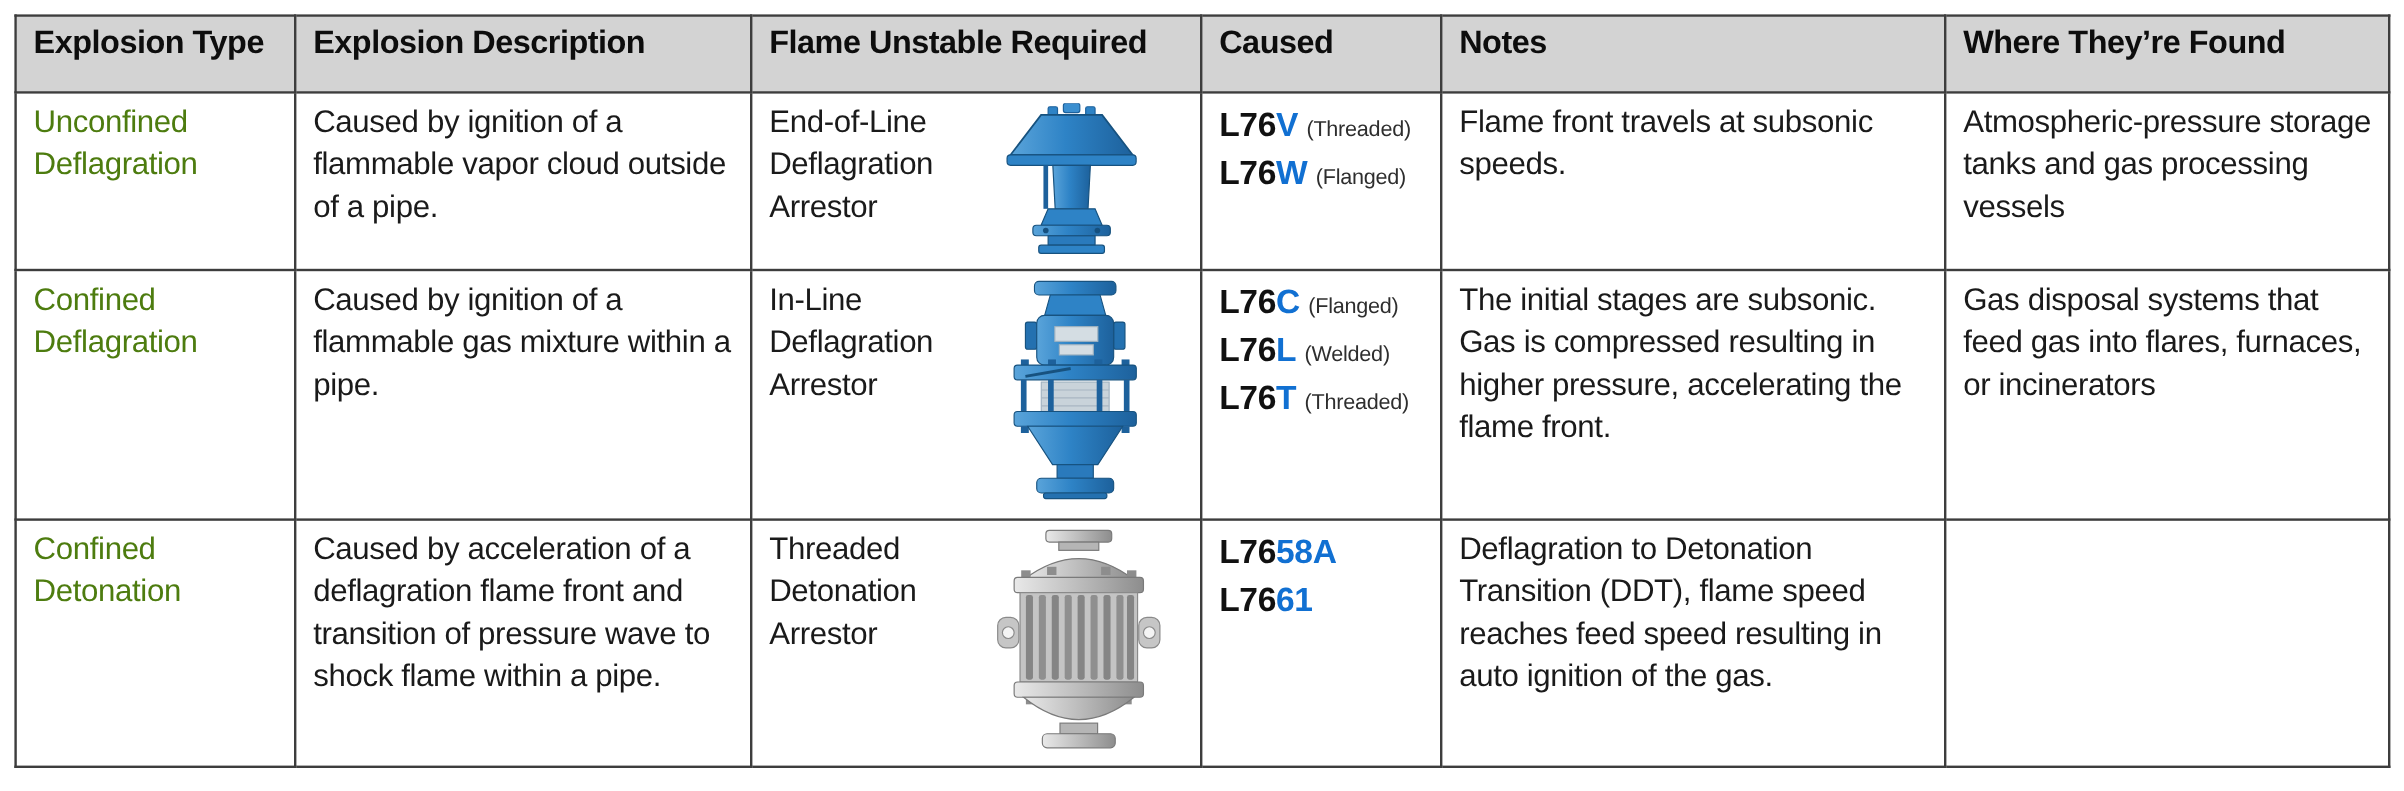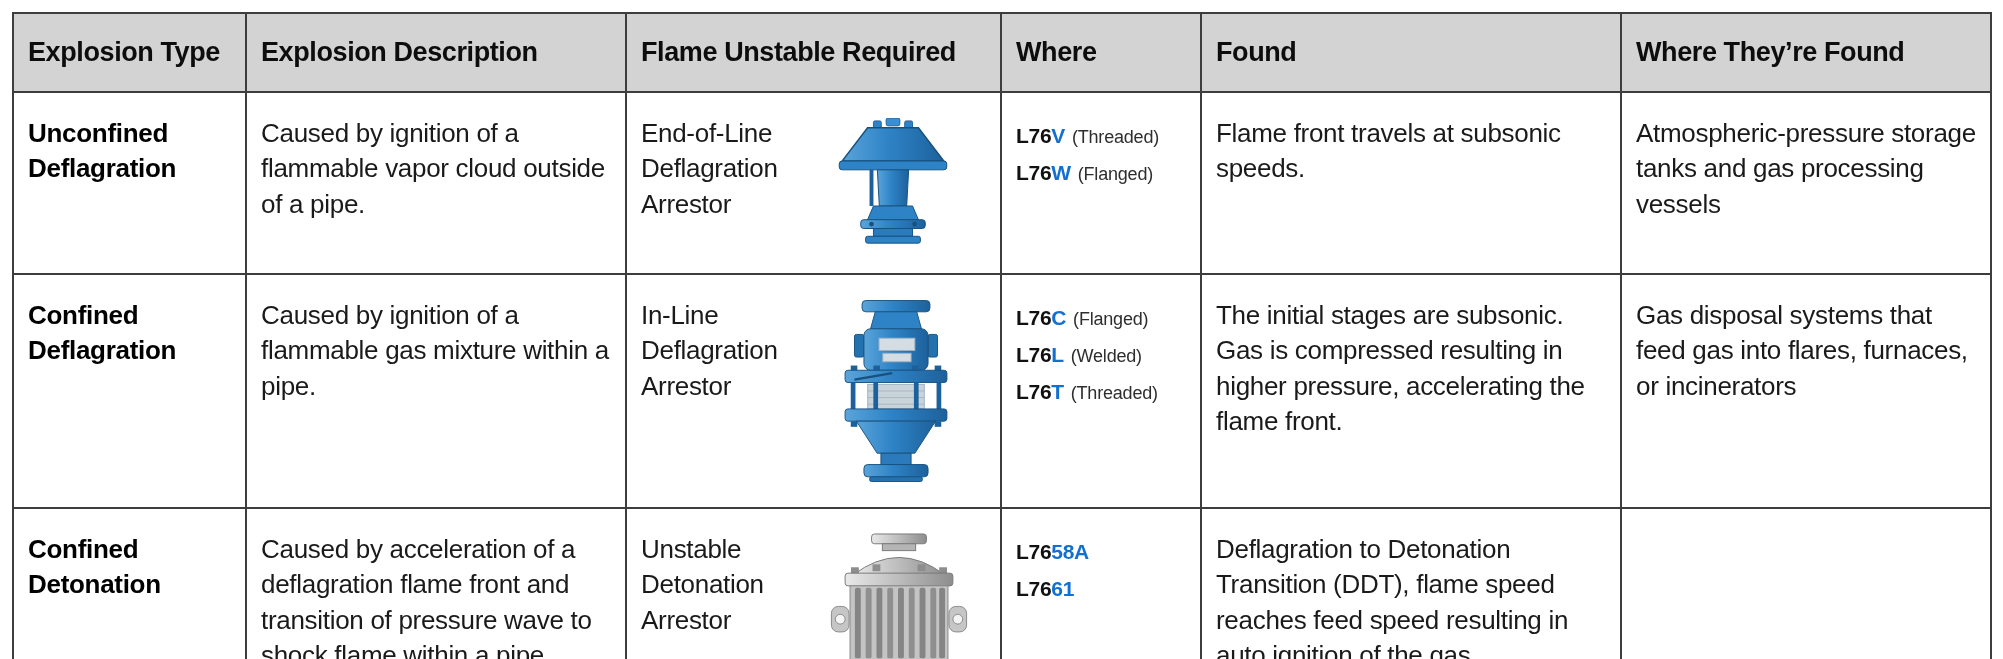--- a/index.html
+++ b/index.html
@@ -12,21 +12,21 @@
   .page{padding:12px 12px 0 12px;}
   table.arrestor-table{
     border-collapse:collapse;
     table-layout:fixed;
     width:1978px;
   }
   table.arrestor-table th,
   table.arrestor-table td{
     border:2px solid #3d3d3d;
     vertical-align:top;
-    padding:23px 14px;
+    padding:6px 14px;
     box-sizing:border-box;
     overflow:hidden;
   }
   thead th{
     background:#d3d3d3;
     text-align:left;
     font-size:27px;
     font-weight:bold;
     letter-spacing:-0.4px;
     color:#0d0d0d;
@@ -36,33 +36,33 @@
   }
   td{
     font-size:26px;
     line-height:1.36;
     letter-spacing:-0.3px;
   }
   .row-1{height:142px;}
   .row-2{height:208px;}
   .row-3{height:158px;}
   .etype{
-    color:#000000;
-    font-weight:bold;
+    color:#4d7c0f;
+    font-weight:normal;
     width:165px;
   }
   .arrestor-cell{padding-right:6px;}
   .arrestor-flex{display:flex;align-items:flex-start;}
   .arrestor-label{flex:1 1 auto;min-width:150px;}
   .arrestor-img{flex:0 0 auto;}
   .img-r1{width:122px;height:132px;margin-right:32px;margin-top:2px;}
   .img-r2{width:132px;height:186px;margin-right:24px;margin-top:0;}
   .img-r3{width:150px;height:192px;margin-right:12px;margin-top:0;}
   .model-line{white-space:nowrap;line-height:1.42;}
-  .m-main{font-weight:bold;font-size:21px;color:#111;}
+  .m-main{font-weight:bold;font-size:28px;color:#111;}
   .m-blue{color:#1170d2;}
   .m-variant{font-size:18px;color:#2e2e2e;letter-spacing:-0.2px;}
 </style>
 </head>
 <body>
 
 <div class="page">
 <table class="arrestor-table">
   <colgroup>
     <col style="width:233px">
@@ -70,22 +70,22 @@
         <col style="width:375px">
     <col style="width:200px">
         <col style="width:420px">
         <col style="width:370px">
   </colgroup>
   <thead>
     <tr>
       <th>Explosion Type</th>
       <th>Explosion Description</th>
       <th>Flame Unstable Required</th>
-      <th>Where</th>
-      <th>Found</th>
+      <th>Caused</th>
+      <th>Notes</th>
       <th>Where They’re Found</th>
     </tr>
   </thead>
   <tbody>
 
     <tr class="row-1">
       <td class="etype">Unconfined Deflagration</td>
       <td>Caused by ignition of a flammable vapor cloud outside of a pipe.</td>
       <td class="arrestor-cell">
         <div class="arrestor-flex">
@@ -174,21 +174,21 @@
       </td>
       <td>The initial stages are subsonic. Gas is compressed resulting in higher pressure, accelerating the flame front.</td>
       <td>Gas disposal systems that feed gas into flares, furnaces, or incinerators</td>
     </tr>
 
     <tr class="row-3">
       <td class="etype">Confined Detonation</td>
       <td>Caused by acceleration of a deflagration flame front and transition of pressure wave to shock flame within a pipe.</td>
       <td class="arrestor-cell">
         <div class="arrestor-flex">
-          <div class="arrestor-label">Unstable Detonation Arrestor</div>
+          <div class="arrestor-label">Threaded Detonation Arrestor</div>
           <svg class="arrestor-img img-r3" viewBox="0 0 150 196">
             <defs>
               <linearGradient id="sil1" x1="0" y1="0" x2="1" y2="0">
                 <stop offset="0" stop-color="#e9e9e9"></stop>
                     <stop offset="0.5" stop-color="#bcbcbc"></stop>
                     <stop offset="1" stop-color="#8d8d8d"></stop>
               </linearGradient>
             </defs>
             <rect x="47" y="2" width="56" height="10" rx="3" fill="url(#sil1)" stroke="#7a7a7a"></rect>
             <rect x="58" y="12" width="34" height="7" fill="#b5b5b5" stroke="#7a7a7a"></rect>

